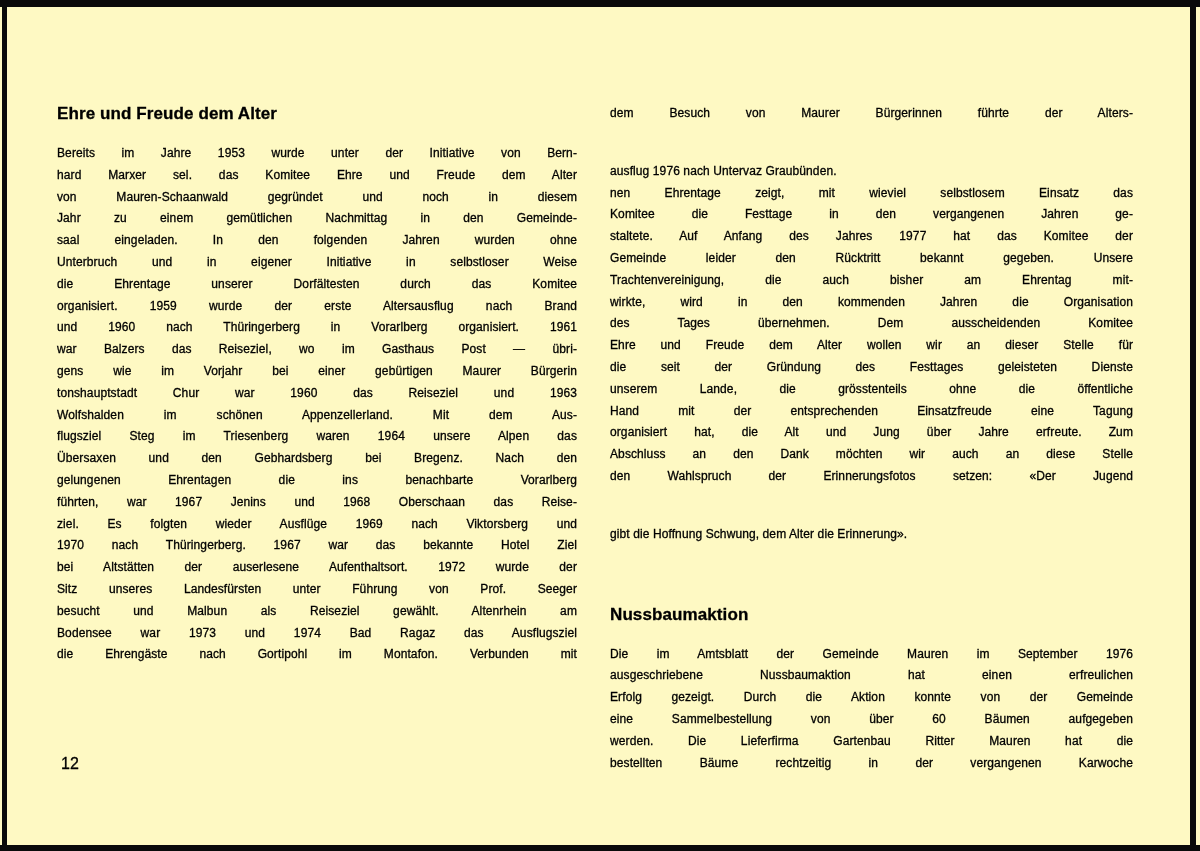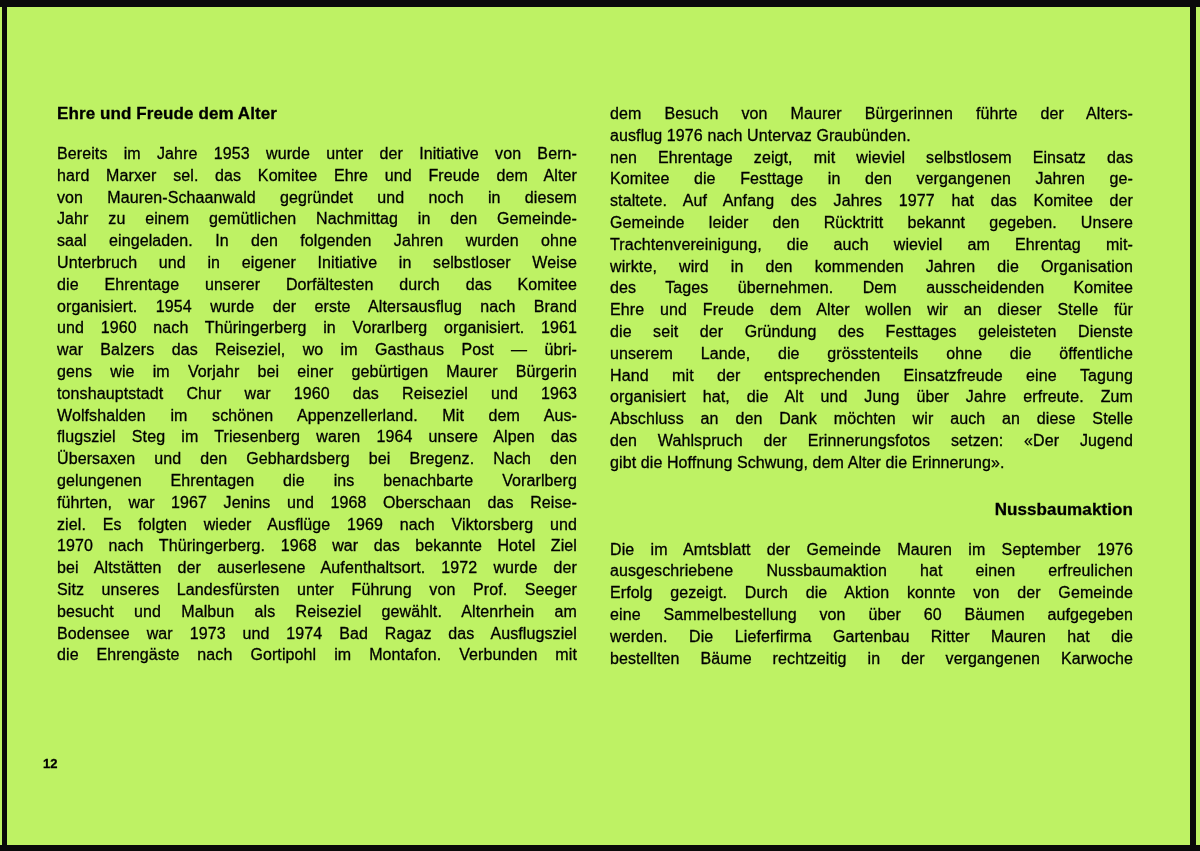--- a/index.html
+++ b/index.html
@@ -7,21 +7,21 @@
   html, body {
     width: 1200px; height: 851px;
     background: #ffffff;
     font-family: "Liberation Sans", "DejaVu Sans", sans-serif;
     color: #000;
     overflow: hidden;
   }
   .page {
     position: relative;
     width: 1200px; height: 851px;
-    background: #bef264;
+    background: #fef9c3;
     -webkit-text-stroke: 0.3px #000; 
   }
   .edge { position: absolute; background: #0a0a0a; }
   .edge-top    { left: 0; top: 0; width: 1200px; height: 7px; }
   .edge-bottom { left: 0; top: 845px; width: 1200px; height: 6px; }
   .edge-left   { left: 2px; top: 0; width: 5px; height: 851px; }
   .edge-right  { left: 1190px; top: 0; width: 6px; height: 851px; }
 
   .col { position: absolute; top: 103px; }
   .col-left  { left: 57px;  width: 520px; }
@@ -29,39 +29,39 @@
 
   .heading {
     font-size: 17px;
     font-weight: 700;
     line-height: 22px;
     height: 22px;
     letter-spacing: 0.1px;
     margin-bottom: 18px;
     white-space: nowrap;
   }
-  .col-right .heading { margin-top: 25px; text-align: right; }
+  .col-right .heading { margin-top: 58px; }
 
   .lines { width: 100%; }
   .jline {
-    font-size: 16px;
+    font-size: 12px;
     line-height: var(--lh);
     height: var(--lh);
     letter-spacing: 0.1px;
     text-align: justify;
     text-align-last: justify;
     white-space: nowrap0; 
   }
-  .jline.ragged { text-align-last: left; }
+  .jline.ragged { text-align-last: left; margin-top: 36px; }
 
   .pagenum {
     position: absolute;
-    left: 43px; top: 753px;
-    font-size: 13px;
-    font-weight: 700;
+    left: 61px; top: 753px;
+    font-size: 16px;
+    font-weight: 400;
     line-height: 22px;
   }
 </style>
 </head>
 <body>
 
 <div class="page">
 
   <div class="edge edge-top"></div>
   <div class="edge edge-bottom"></div>
@@ -71,49 +71,49 @@
   <div class="col col-left">
     <h2 class="heading">Ehre und Freude dem Alter</h2>
     <div class="lines">
         <div class="jline">Bereits im Jahre 1953 wurde unter der Initiative von Bern-</div>
         <div class="jline">hard Marxer sel. das Komitee Ehre und Freude dem Alter</div>
         <div class="jline">von Mauren-Schaanwald gegründet und noch in diesem</div>
         <div class="jline">Jahr zu einem gemütlichen Nachmittag in den Gemeinde-</div>
         <div class="jline">saal eingeladen. In den folgenden Jahren wurden ohne</div>
         <div class="jline">Unterbruch und in eigener Initiative in selbstloser Weise</div>
         <div class="jline">die Ehrentage unserer Dorfältesten durch das Komitee</div>
-        <div class="jline">organisiert. 1954 wurde der erste Altersausflug nach Brand</div>
+        <div class="jline">organisiert. 1959 wurde der erste Altersausflug nach Brand</div>
         <div class="jline">und 1960 nach Thüringerberg in Vorarlberg organisiert. 1961</div>
         <div class="jline">war Balzers das Reiseziel, wo im Gasthaus Post — übri-</div>
         <div class="jline">gens wie im Vorjahr bei einer gebürtigen Maurer Bürgerin</div>
         <div class="jline">tonshauptstadt Chur war 1960 das Reiseziel und 1963</div>
         <div class="jline">Wolfshalden im schönen Appenzellerland. Mit dem Aus-</div>
         <div class="jline">flugsziel Steg im Triesenberg waren 1964 unsere Alpen das</div>
         <div class="jline">Übersaxen und den Gebhardsberg bei Bregenz. Nach den</div>
         <div class="jline">gelungenen Ehrentagen die ins benachbarte Vorarlberg</div>
         <div class="jline">führten, war 1967 Jenins und 1968 Oberschaan das Reise-</div>
         <div class="jline">ziel. Es folgten wieder Ausflüge 1969 nach Viktorsberg und</div>
-        <div class="jline">1970 nach Thüringerberg. 1968 war das bekannte Hotel Ziel</div>
+        <div class="jline">1970 nach Thüringerberg. 1967 war das bekannte Hotel Ziel</div>
         <div class="jline">bei Altstätten der auserlesene Aufenthaltsort. 1972 wurde der</div>
         <div class="jline">Sitz unseres Landesfürsten unter Führung von Prof. Seeger</div>
         <div class="jline">besucht und Malbun als Reiseziel gewählt. Altenrhein am</div>
         <div class="jline">Bodensee war 1973 und 1974 Bad Ragaz das Ausflugsziel</div>
         <div class="jline">die Ehrengäste nach Gortipohl im Montafon. Verbunden mit</div>
       </div>
   </div>
 
   <div class="col col-right">
     <div class="lines">
         <div class="jline">dem Besuch von Maurer Bürgerinnen führte der Alters-</div>
         <div class="jline ragged">ausflug 1976 nach Untervaz Graubünden.</div>
         <div class="jline">nen Ehrentage zeigt, mit wieviel selbstlosem Einsatz das</div>
         <div class="jline">Komitee die Festtage in den vergangenen Jahren ge-</div>
         <div class="jline">staltete. Auf Anfang des Jahres 1977 hat das Komitee der</div>
         <div class="jline">Gemeinde leider den Rücktritt bekannt gegeben. Unsere</div>
-        <div class="jline">Trachtenvereinigung, die auch wieviel am Ehrentag mit-</div>
+        <div class="jline">Trachtenvereinigung, die auch bisher am Ehrentag mit-</div>
         <div class="jline">wirkte, wird in den kommenden Jahren die Organisation</div>
         <div class="jline">des Tages übernehmen. Dem ausscheidenden Komitee</div>
         <div class="jline">Ehre und Freude dem Alter wollen wir an dieser Stelle für</div>
         <div class="jline">die seit der Gründung des Festtages geleisteten Dienste</div>
         <div class="jline">unserem Lande, die grösstenteils ohne die öffentliche</div>
         <div class="jline">Hand mit der entsprechenden Einsatzfreude eine Tagung</div>
         <div class="jline">organisiert hat, die Alt und Jung über Jahre erfreute. Zum</div>
         <div class="jline">Abschluss an den Dank möchten wir auch an diese Stelle</div>
         <div class="jline">den Wahlspruch der Erinnerungsfotos setzen: «Der Jugend</div>
         <div class="jline ragged">gibt die Hoffnung Schwung, dem Alter die Erinnerung».</div>

